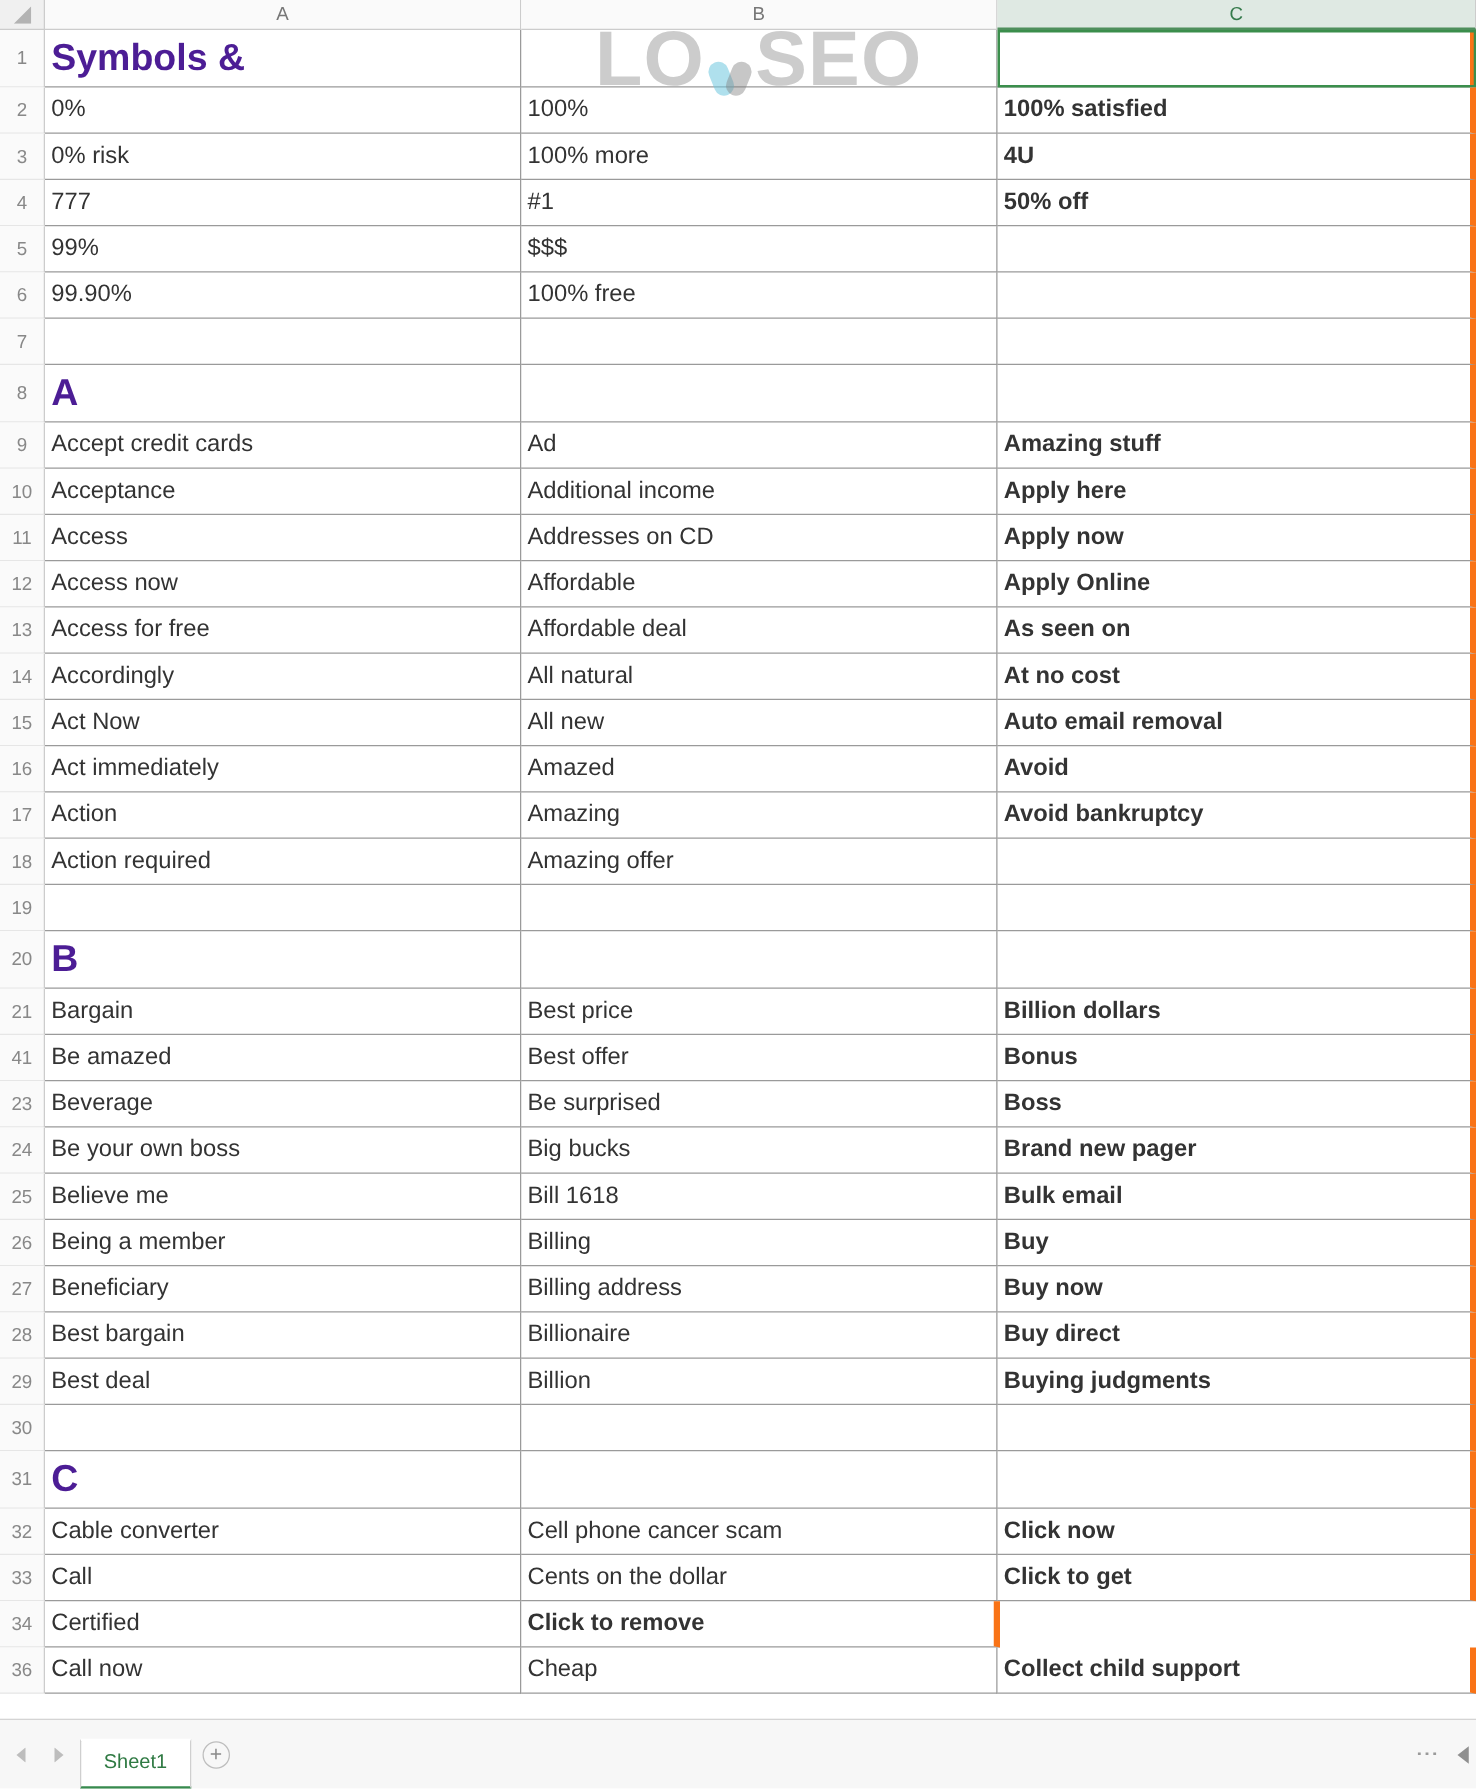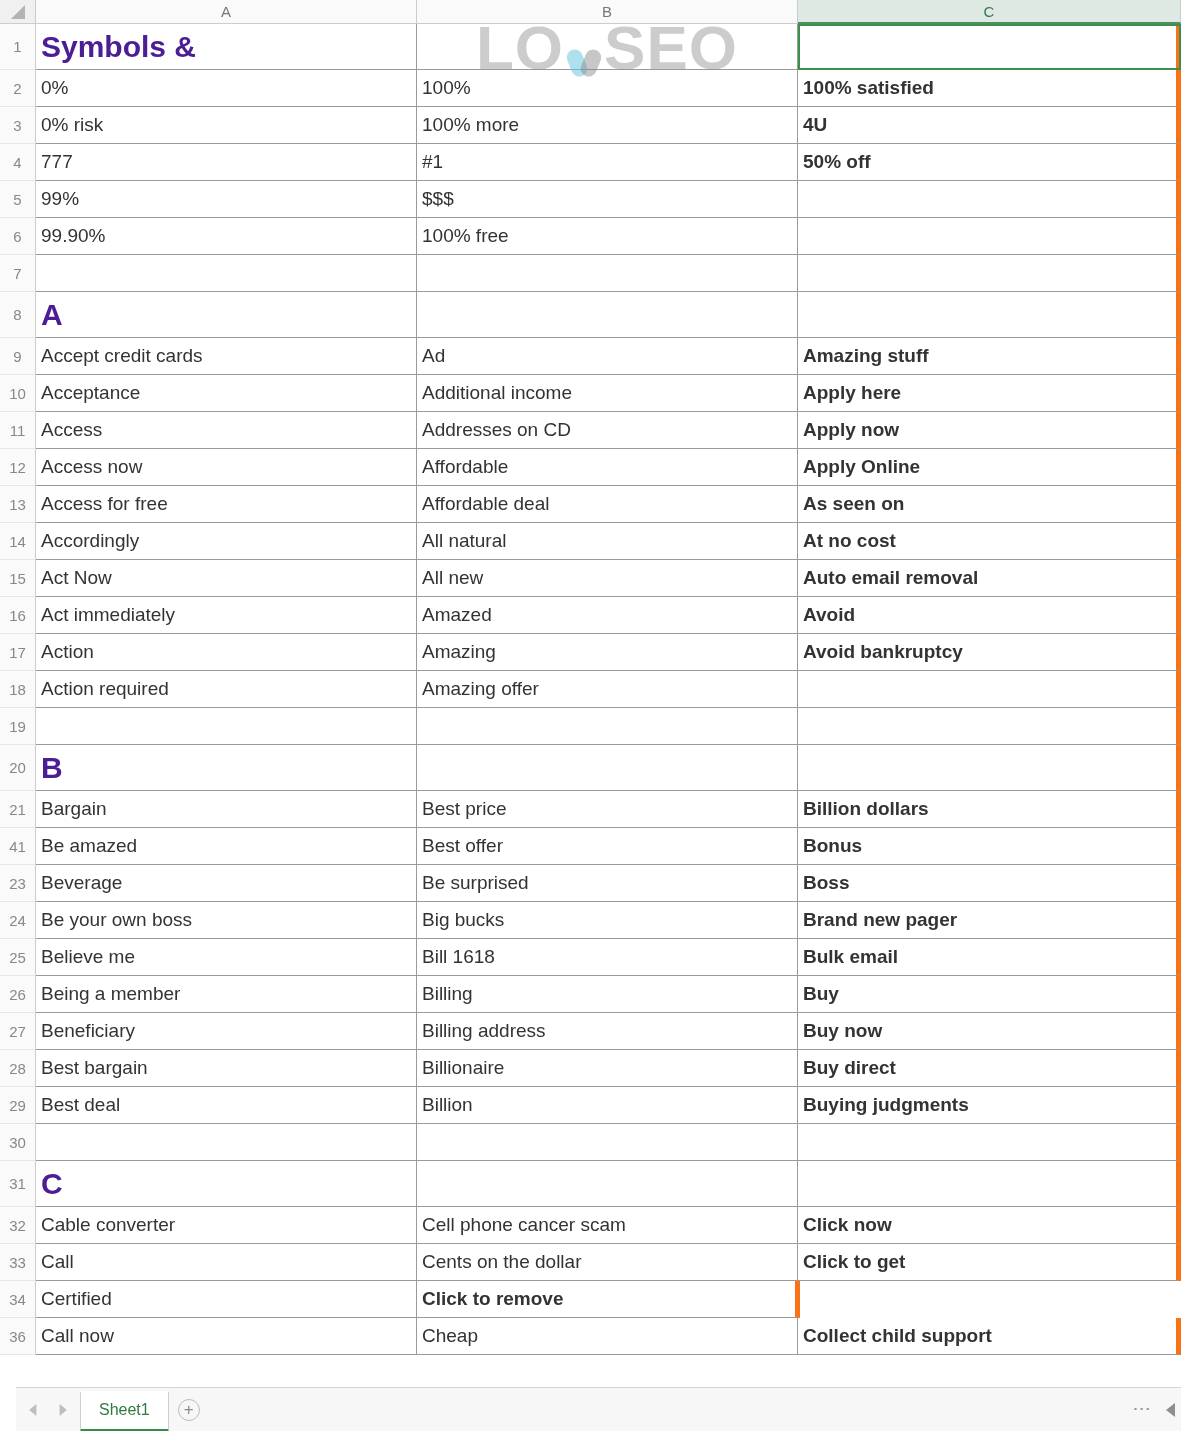--- a/index.html
+++ b/index.html
@@ -27,21 +27,21 @@
   .row.rh{height:37px;}
   .hd-bold{font-size:30px;font-weight:700;color:#4c1d95;}
   .cell.sel{outline:2px solid #3b8e4c;outline-offset:-2px;background:#fff;}
   
   .watermark{position:absolute;top:12px;left:476px;font-size:62px;font-weight:700;letter-spacing:1px;color:rgba(120,120,120,.38);pointer-events:none;display:flex;align-items:flex-end;}
   .watermark .leaf{position:relative;width:38px;height:38px;margin:0 1px;}
   .watermark .leaf:before,.watermark .leaf:after{content:"";position:absolute;width:16px;height:28px;border-radius:12px 12px 12px 12px;bottom:6px;}
   .watermark .leaf:before{background:rgba(109,198,222,.55);left:4px;transform:rotate(-22deg);}
   .watermark .leaf:after{background:rgba(130,130,130,.45);right:4px;transform:rotate(22deg);}
   
-  .tabbar{position:absolute;left:16px;right:0;bottom:0;height:44px;background:#f7f7f7;border-top:1px solid #d4d4d4;display:flex;align-items:stretch;font-size:16px;}
+  .tabbar{position:absolute;left:0;right:0;bottom:0;height:56px;background:#f7f7f7;border-top:1px solid #d4d4d4;display:flex;align-items:stretch;font-size:16px;}
   .tab-nav{display:flex;align-items:center;gap:0;padding:0 4px;}
   .tab-nav .navbtn{width:28px;height:44px;display:flex;align-items:center;justify-content:center;color:#bdbdbd;}
   .tab-nav .navbtn svg{width:12px;height:12px;fill:currentColor;}
   .tabs{display:flex;align-items:flex-end;}
   .tab{padding:8px 18px 10px;border:1px solid #cfcfcf;border-bottom:none;background:#fff;color:#357a4b;position:relative;top:1px;border-top:2px solid transparent;}
   .tab.active{border-bottom:3px solid #378a4e;background:#fff;color:#2f7a43;}
   .addtab{width:40px;display:flex;align-items:center;justify-content:center;color:#8b8b8b;}
   .addtab .circ{width:22px;height:22px;border:1px solid #bdbdbd;border-radius:50%;display:flex;align-items:center;justify-content:center;font-size:17px;line-height:1;}
   .tabbar .spacer{flex:1;}
   .tabbar .right{display:flex;align-items:center;gap:14px;padding-right:6px;color:#9a9a9a;}

